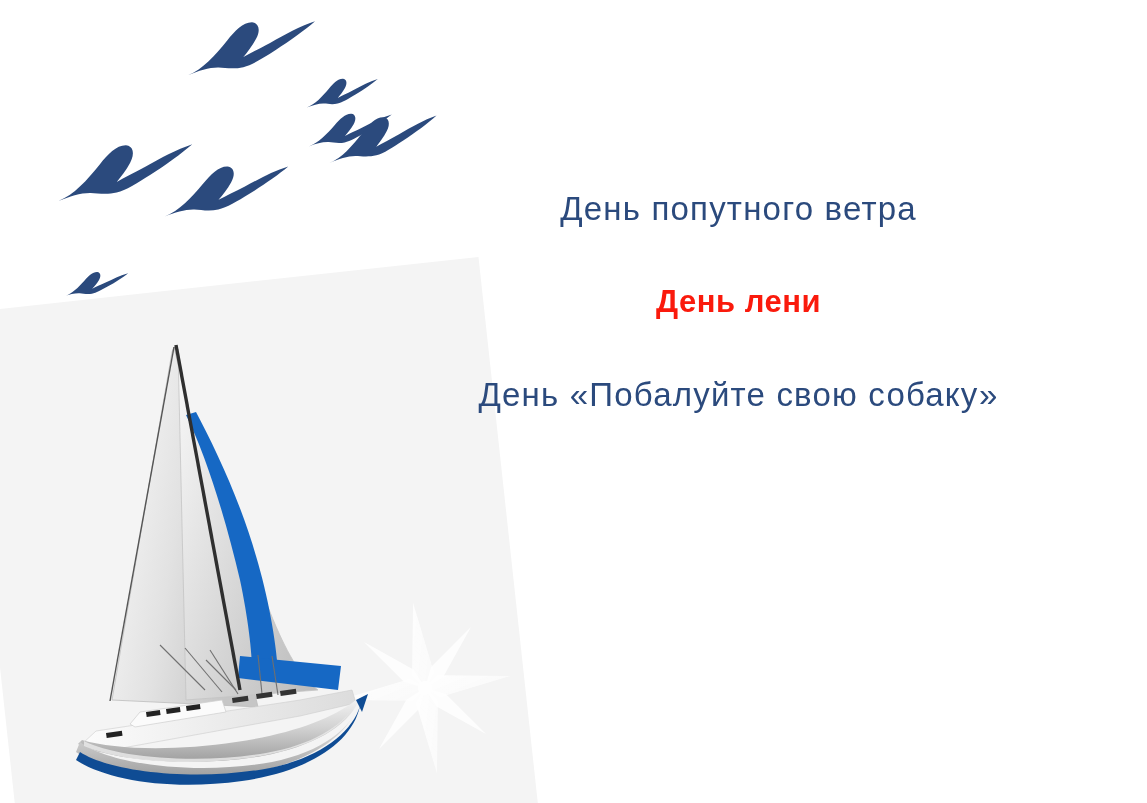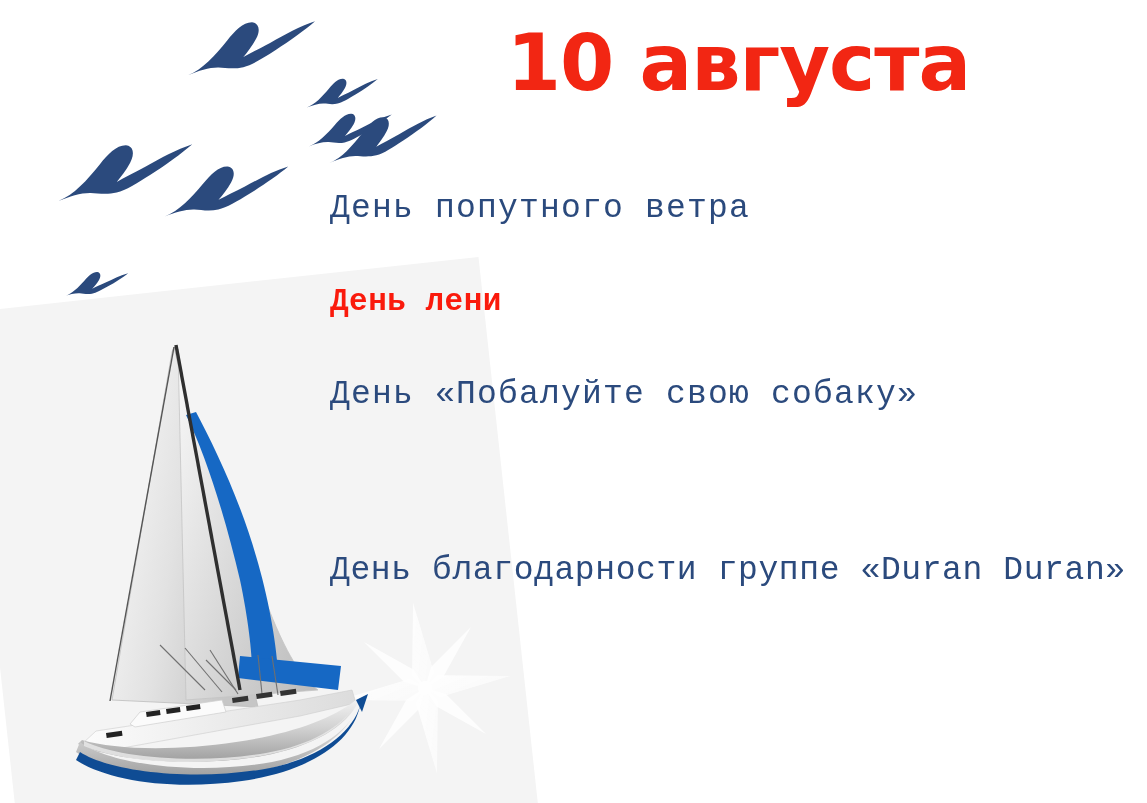--- a/index.html
+++ b/index.html
@@ -57,21 +57,22 @@
     font-weight: bold;
     font-size: 78px;
     letter-spacing: -1px;
     color: #f22613;
     line-height: 1;
   }
 
   .line {
     position: absolute;
     width: 817px;
-    font-family: Liberation Mono, monospace;
+    text-align: center;
+    font-family: Liberation Sans, sans-serif;
     font-weight: 300;
     white-space: nowrap;
   }
 
   .line-1 {
     top: 190px;
     font-size: 33px;
     letter-spacing: 1.2px;
     color: #2b4a7d;
   }
@@ -247,25 +248,23 @@
 
       <path d="M84,741 C114,757 196,765 266,753 C312,745 342,726 354,706
                C340,732 304,750 248,758 C180,767 116,760 84,746 Z" fill="#e8e8e8" opacity="0.85"></path>
 
       <path d="M356,700 L368,694 L362,712 Z" fill="#0f4c94"></path>
     </g>
   </svg>
 
   <div class="text-column">
 
-    <div class="headline">10 августа</div>
 
     <div class="line line-1">День попутного ветра</div>
 
     <div class="line line-2">День лени</div>
 
     <div class="line line-3">День «Побалуйте свою собаку»</div>
 
 
-    <div class="line line-5">День благодарности группе «Duran Duran»</div>
   </div>
 
 </div>
 
 </body></html>

